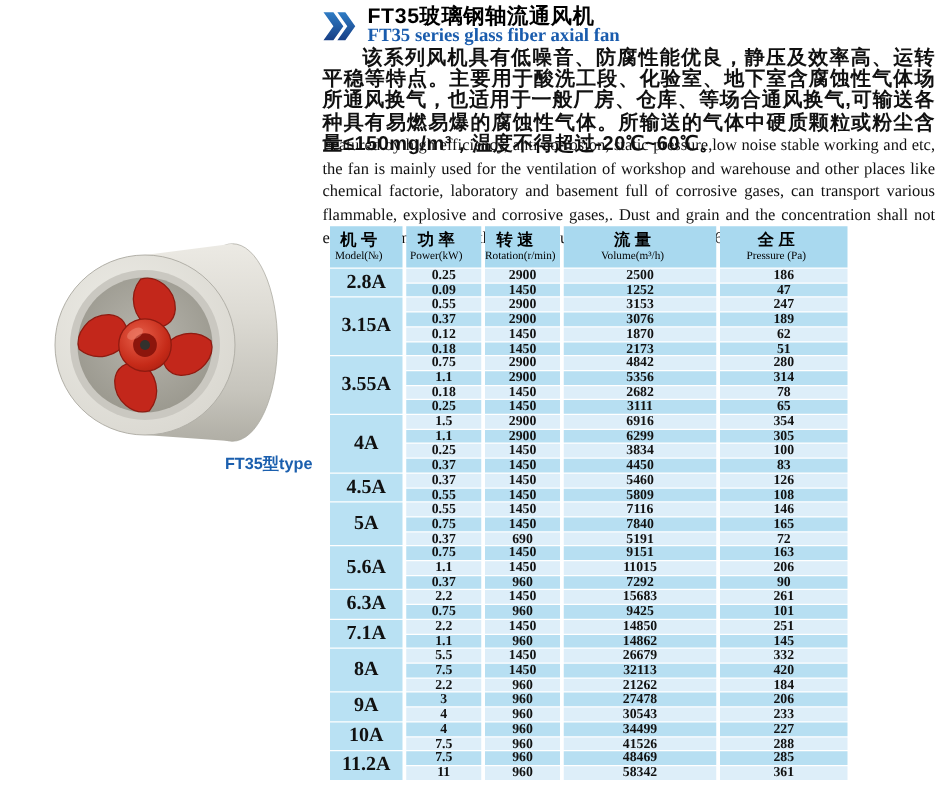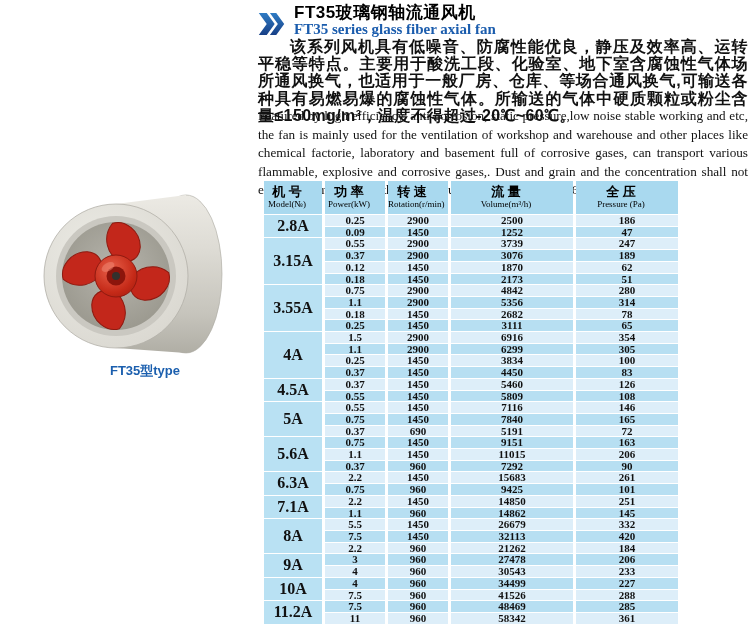--- a/index.html
+++ b/index.html
@@ -1,35 +1,35 @@
 <!DOCTYPE html>
 <html><head>
 <meta charset="utf-8">
 <style>
   html,body{margin:0;padding:0;background:#fff;}
   .page{position:relative;width:751px;height:632px;background:#ffffff;overflow:hidden;
         font-family:"Liberation Sans",sans-serif;}
 
   
-  .title-block{position:absolute;left:258px;top:3px;width:490px;display:flex;gap:9px;align-items:flex-end;}
+  .title-block{position:absolute;left:258px;top:3px;width:490px;display:flex;gap:9px;align-items:center;}
   .chevrons{width:27px;height:26px;flex:0 0 auto;margin-top:1px;}
   .t-zh{font-size:17px;font-weight:bold;color:#000;letter-spacing:0.5px;line-height:19px;}
   .t-en{font-family:"Liberation Serif",serif;font-size:15px;font-weight:bold;color:#1a5cad;line-height:15px;}
 
   
   .para-zh{position:absolute;left:258px;top:38px;width:490px;margin:0;
            font-size:16px;font-weight:bold;color:#111;line-height:17.2px;
            text-align:justify;text-indent:2em;letter-spacing:0.4px;}
   .para-en{position:absolute;left:258px;top:107px;width:490px;margin:0;
            font-family:"Liberation Serif",serif;font-size:13.2px;color:#111;
            line-height:18.6px;text-align:justify;}
 
   
   .fan-wrap{position:absolute;left:38px;top:183px;width:190px;height:180px;}
-  .fan-caption{position:absolute;left:40px;top:362px;width:210px;text-align:center;
+  .fan-caption{position:absolute;left:40px;top:362px;width:210px;text-align:right;
                font-size:13px;font-weight:bold;color:#1b5fae;}
 
   
   .spec-table{position:absolute;left:261px;top:180px;border-collapse:separate;border-spacing:3px 1px;
               table-layout:fixed;width:420px;}
   .spec-table th{background:#a9d9ef;height:30px;padding:1px 12px 2px 0;vertical-align:middle;}
   .h-zh{font-size:13px;font-weight:bold;color:#000;line-height:14px;}
   .h-en{font-family:"Liberation Serif",serif;font-size:9px;font-weight:normal;color:#000;line-height:10px;}
   .spec-table td{height:10.7px;line-height:10.7px;padding:0;text-align:center;vertical-align:middle;
                  font-family:"Liberation Serif",serif;font-size:11px;font-weight:bold;color:#111;}
@@ -154,21 +154,21 @@
         <tr class="alt">
           <td>0.09</td>
           <td>1450</td>
           <td>1252</td>
           <td>47</td>
         </tr>
         <tr class="lt">
           <td rowspan="4" class="model">3.15A</td>
           <td>0.55</td>
           <td>2900</td>
-          <td>3739</td>
+          <td>3153</td>
           <td>247</td>
         </tr>
         <tr class="alt">
           <td>0.37</td>
           <td>2900</td>
           <td>3076</td>
           <td>189</td>
         </tr>
         <tr class="lt">
           <td>0.12</td>

